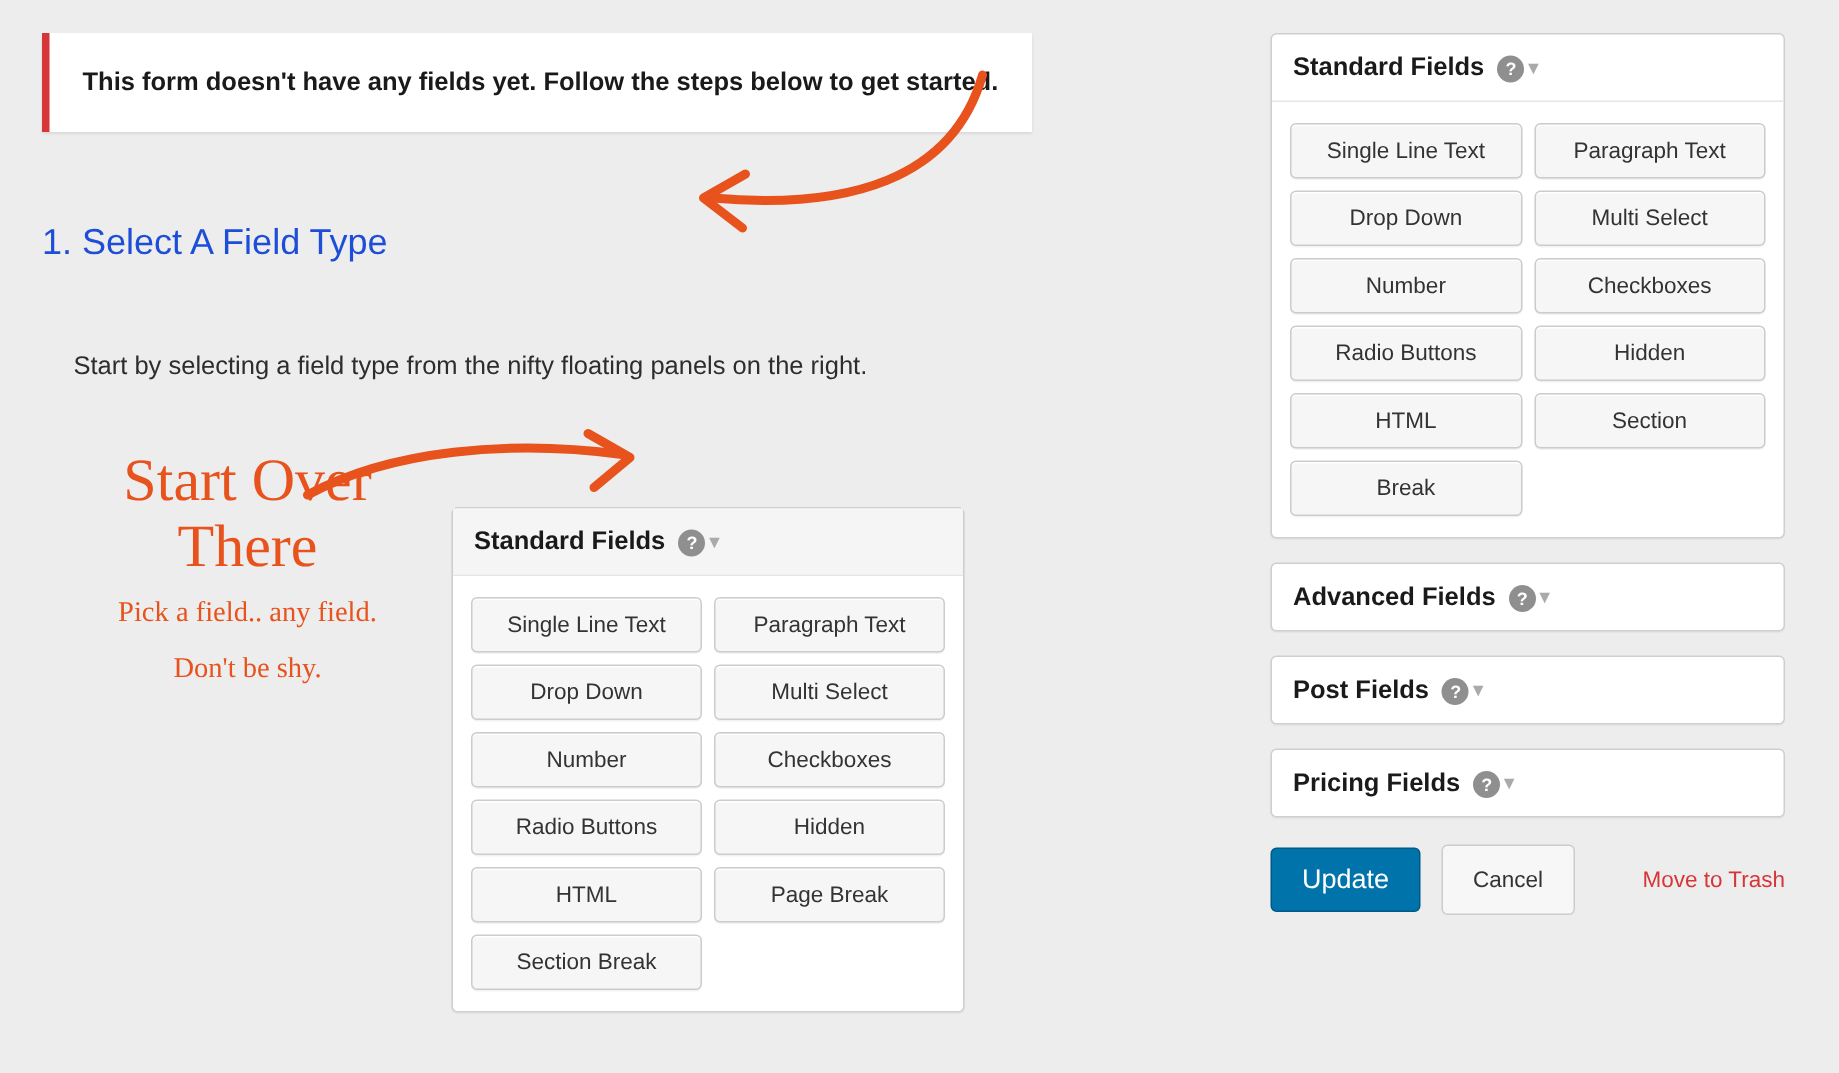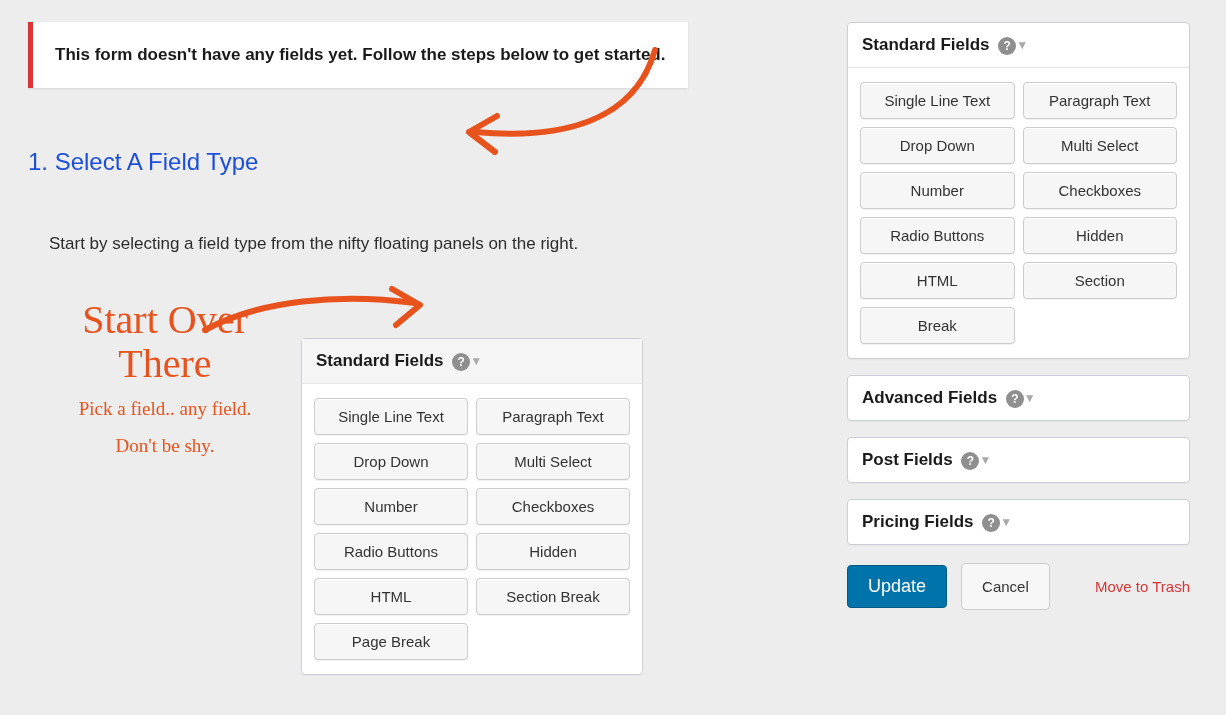--- a/index.html
+++ b/index.html
@@ -192,22 +192,22 @@
   <div class="panel-body">
     <button class="field-btn">Single Line Text</button>
     <button class="field-btn">Paragraph Text</button>
     <button class="field-btn">Drop Down</button>
     <button class="field-btn">Multi Select</button>
     <button class="field-btn">Number</button>
     <button class="field-btn">Checkboxes</button>
     <button class="field-btn">Radio Buttons</button>
     <button class="field-btn">Hidden</button>
     <button class="field-btn">HTML</button>
+    <button class="field-btn">Page Break</button>
     <button class="field-btn">Section Break</button>
-    <button class="field-btn">Page Break</button>
   </div>
 </div>
 
 <div class="sidebar">
 
   <div class="panel">
     <div class="panel-header">
       <span>
         <span>Standard Fields</span>
         <span class="help-icon">?</span>

